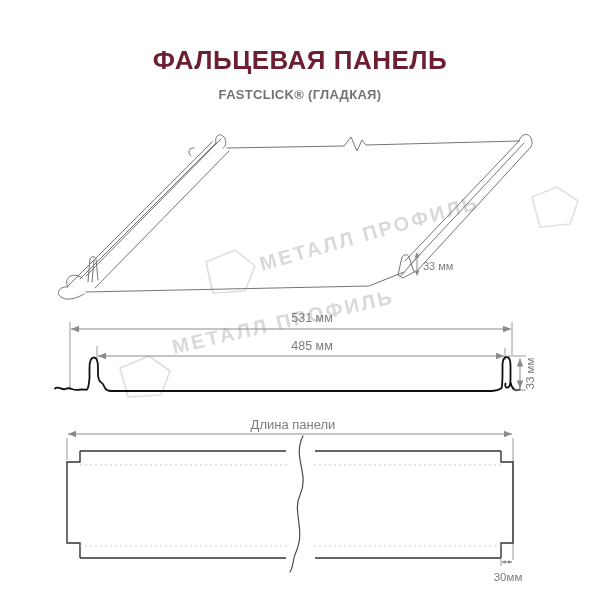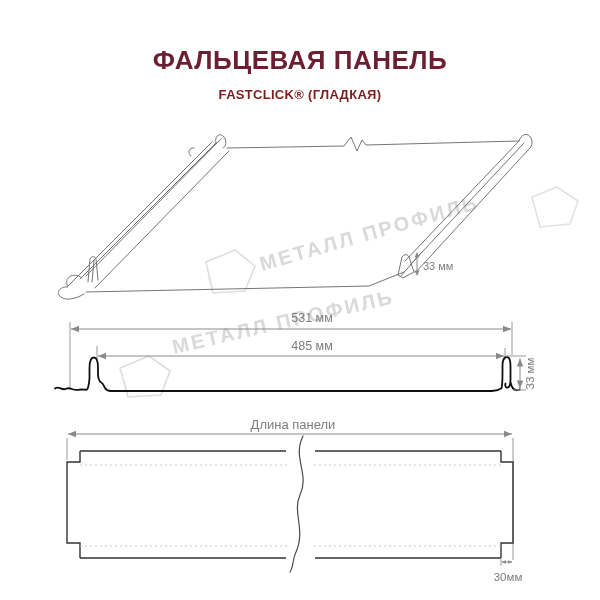--- a/index.html
+++ b/index.html
@@ -5,21 +5,21 @@
   html,body{margin:0;padding:0;background:#fff;}
   body{width:600px;height:600px;overflow:hidden;font-family:"Liberation Sans",sans-serif;}
   .canvas{position:relative;width:492px;height:600px;background:#ffffff;border-radius:25px;}
   .title{
     position:absolute;top:46px;left:0;width:600px;text-align:center;
     font-size:26px;font-weight:800;letter-spacing:0.5px;color:#6d1f32;
     line-height:28px;
   }
   .subtitle{
     position:absolute;top:87px;left:0;width:600px;text-align:center;
-    font-size:13px;font-weight:700;letter-spacing:0.3px;color:#7f1d1d;
+    font-size:13px;font-weight:700;letter-spacing:0.3px;color:#737373;
     line-height:15px;
   }
   svg.sheet{position:absolute;left:0;top:0;}
   .dimtxt{fill:#7d7d7d;font-family:"Liberation Sans",sans-serif;}
   .wmtxt{fill:#d9d9d9;font-family:"Liberation Sans",sans-serif;font-weight:700;letter-spacing:2.5px;font-size:20px;}
 </style>
 </head>
 <body>
 
 <div class="canvas">

